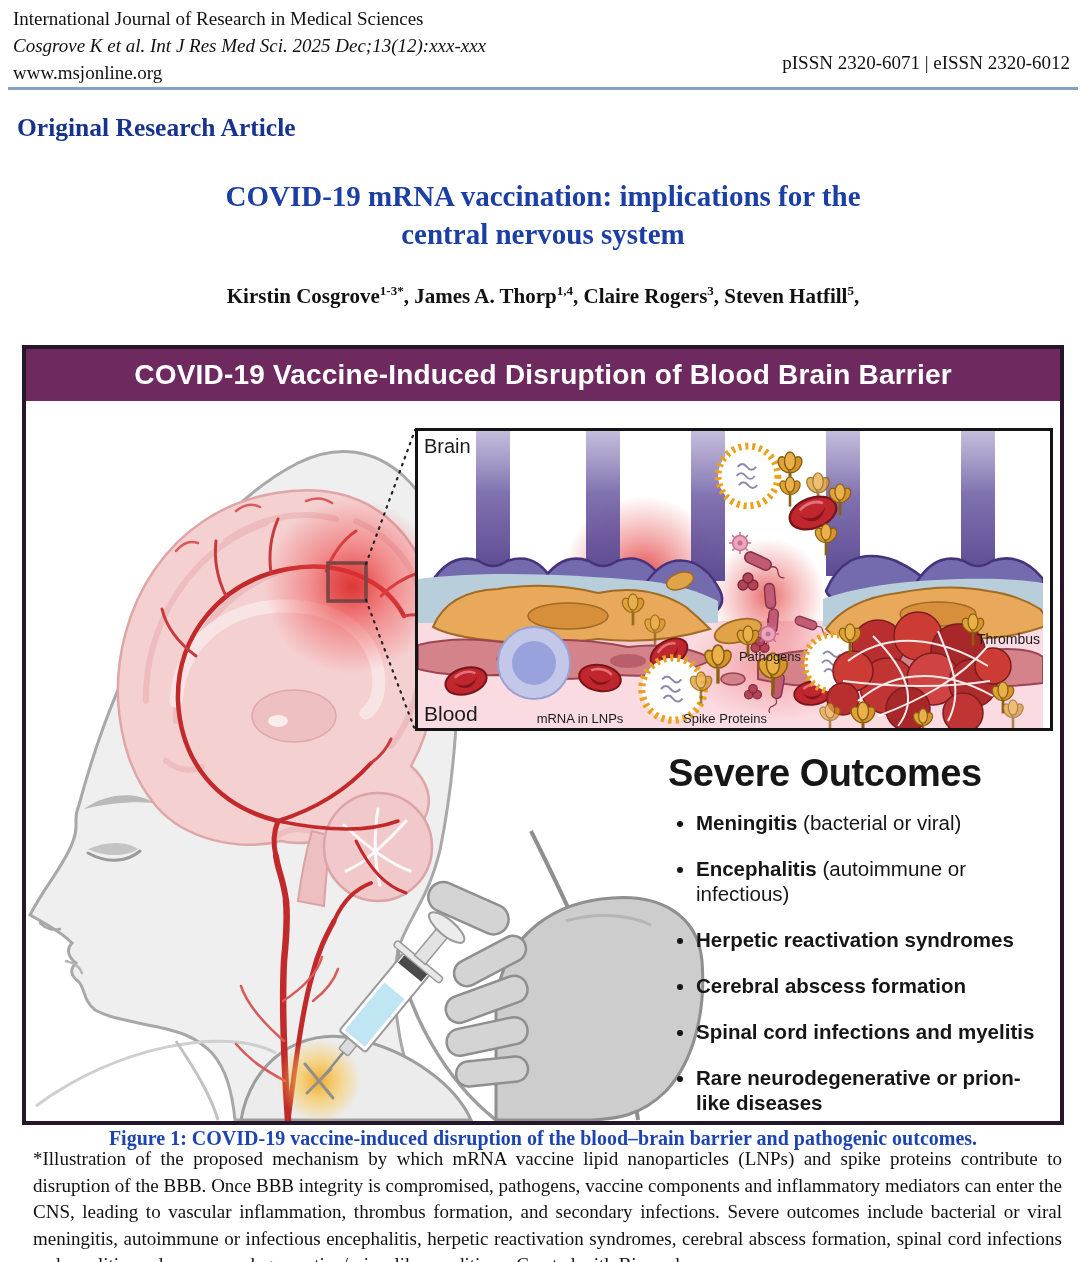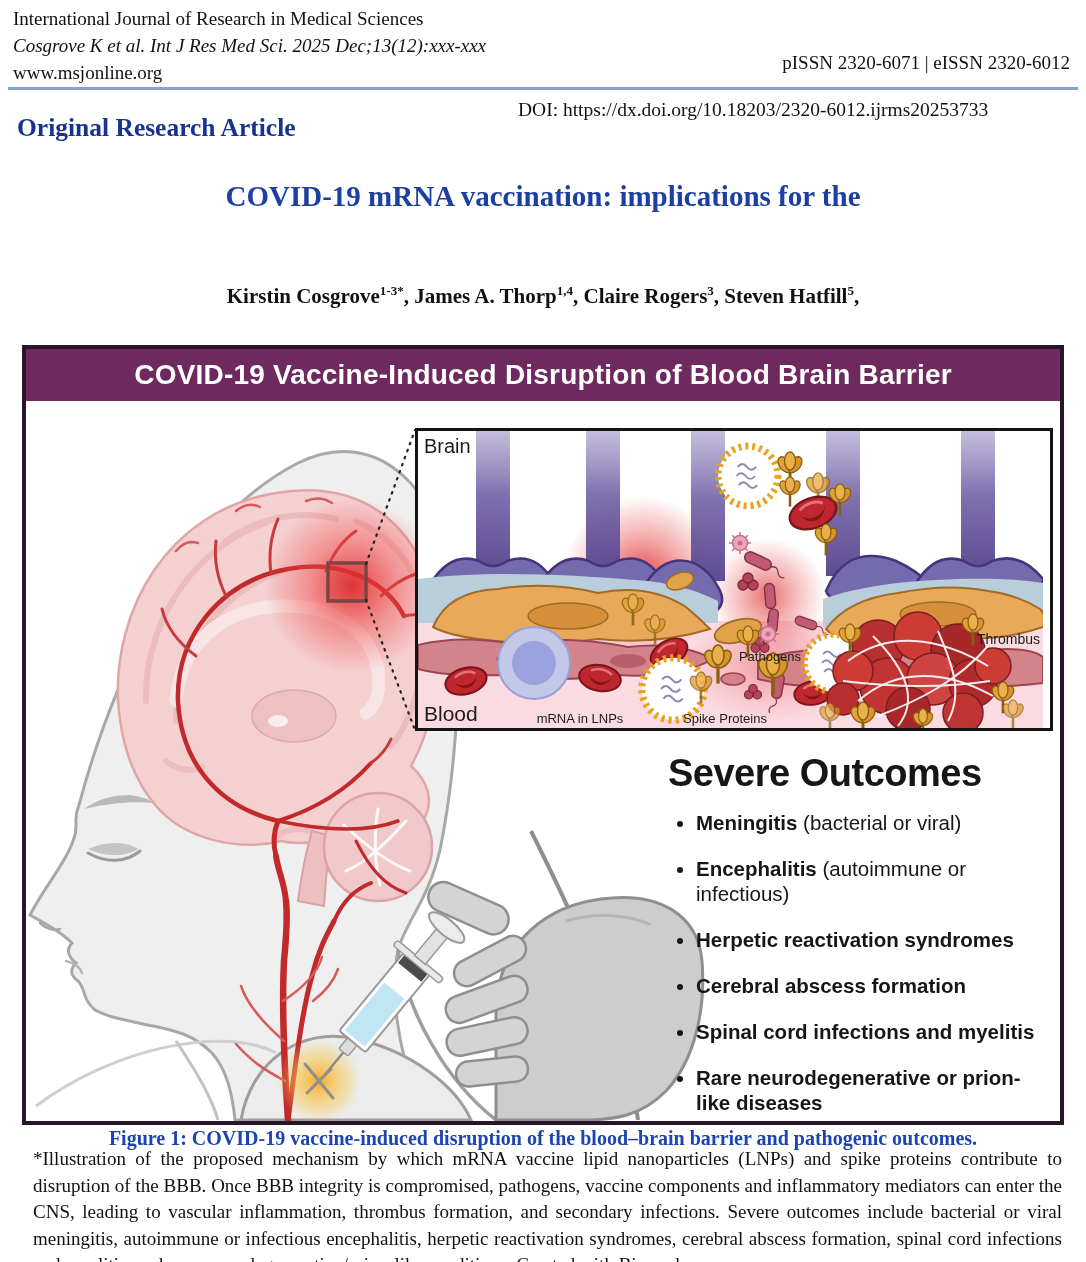--- a/index.html
+++ b/index.html
@@ -39,25 +39,25 @@
 <div class="page">
 
   <div class="hdr-left">
     <div>International Journal of Research in Medical Sciences</div>
     <div class="hdr-citation">Cosgrove K et al. Int J Res Med Sci. 2025 Dec;13(12):xxx-xxx</div>
     <div>www.msjonline.org</div>
   </div>
   <div class="hdr-issn">pISSN 2320-6071 | eISSN 2320-6012</div>
   <div class="hdr-rule"></div>
 
-  <div class="doi">DOI: https://dx.doi.org/10.18203/2320-6012.ijrms20253733</div>
   <div class="article-type">Original Research Article</div>
 
   <div class="title">
     <div>COVID-19 mRNA vaccination: implications for the</div>
+    <div>central nervous system</div>
   </div>
   <div class="authors">
     <div><span>Kirstin Cosgrove</span><sup>1-3*</sup><span>, </span><span>James A. Thorp</span><sup>1,4</sup><span>, </span><span>Claire Rogers</span><sup>3</sup><span>, </span><span>Steven Hatfill</span><sup>5</sup><span>,</span></div>
   </div>
 
   <div class="figure">
     <div class="banner">COVID-19 Vaccine-Induced Disruption of Blood Brain Barrier</div>
 
     <svg class="head-svg" viewBox="0 0 1034 720" xmlns="http://www.w3.org/2000/svg">
       <defs>

